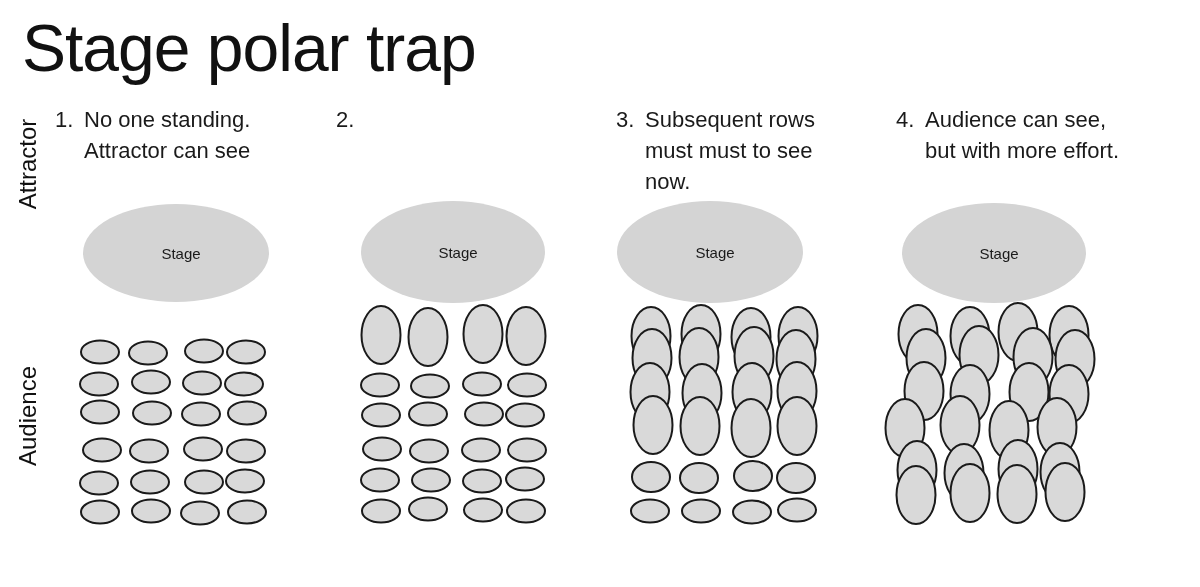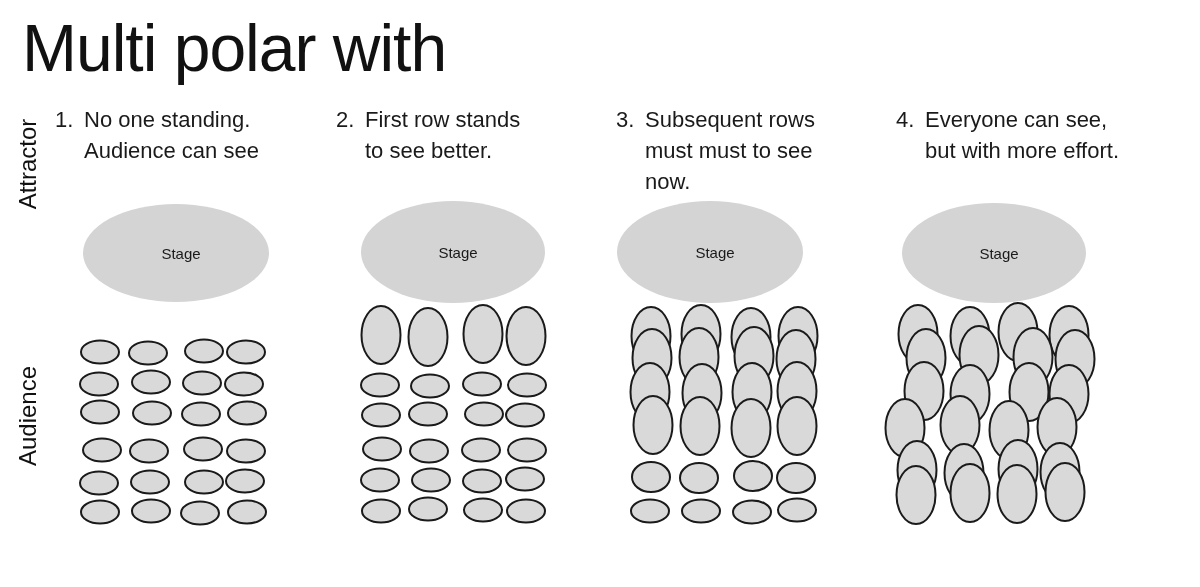--- a/index.html
+++ b/index.html
@@ -165,44 +165,42 @@
         <ellipse cx="964" cy="473" rx="19.5" ry="29" fill="#d9d9d9" stroke="#1a1a1a" stroke-width="2"></ellipse>
         <ellipse cx="1018" cy="469" rx="19.5" ry="29" fill="#d9d9d9" stroke="#1a1a1a" stroke-width="2"></ellipse>
         <ellipse cx="1060" cy="472" rx="19.5" ry="29" fill="#d9d9d9" stroke="#1a1a1a" stroke-width="2"></ellipse>
         <ellipse cx="916" cy="495" rx="19.5" ry="29" fill="#d9d9d9" stroke="#1a1a1a" stroke-width="2"></ellipse>
         <ellipse cx="970" cy="493" rx="19.5" ry="29" fill="#d9d9d9" stroke="#1a1a1a" stroke-width="2"></ellipse>
         <ellipse cx="1017" cy="494" rx="19.5" ry="29" fill="#d9d9d9" stroke="#1a1a1a" stroke-width="2"></ellipse>
         <ellipse cx="1065" cy="492" rx="19.5" ry="29" fill="#d9d9d9" stroke="#1a1a1a" stroke-width="2"></ellipse>
       </g>
     </svg>
 
-  <div class="title">Multi polar with</div>
+  <div class="title">Stage polar trap</div>
 
   <div class="side-label attractor">Attractor</div>
 
   <div class="side-label audience">Audience</div>
 
   <div class="caption" style="left:55px;">
     <span class="num">1.</span>
     <span class="txt">No one standing.
-Audience can see</span>
+Attractor can see</span>
   </div>
 
   <div class="caption" style="left:336px;">
     <span class="num">2.</span>
-    <span class="txt">First row stands
-to see better.</span>
   </div>
 
   <div class="caption" style="left:616px;">
     <span class="num">3.</span>
     <span class="txt">Subsequent rows
 must must to see
 now.</span>
   </div>
 
   <div class="caption" style="left:896px;">
     <span class="num">4.</span>
-    <span class="txt">Everyone can see,
+    <span class="txt">Audience can see,
 but with more effort.</span>
   </div>
 
 </div>
 
 </body></html>

